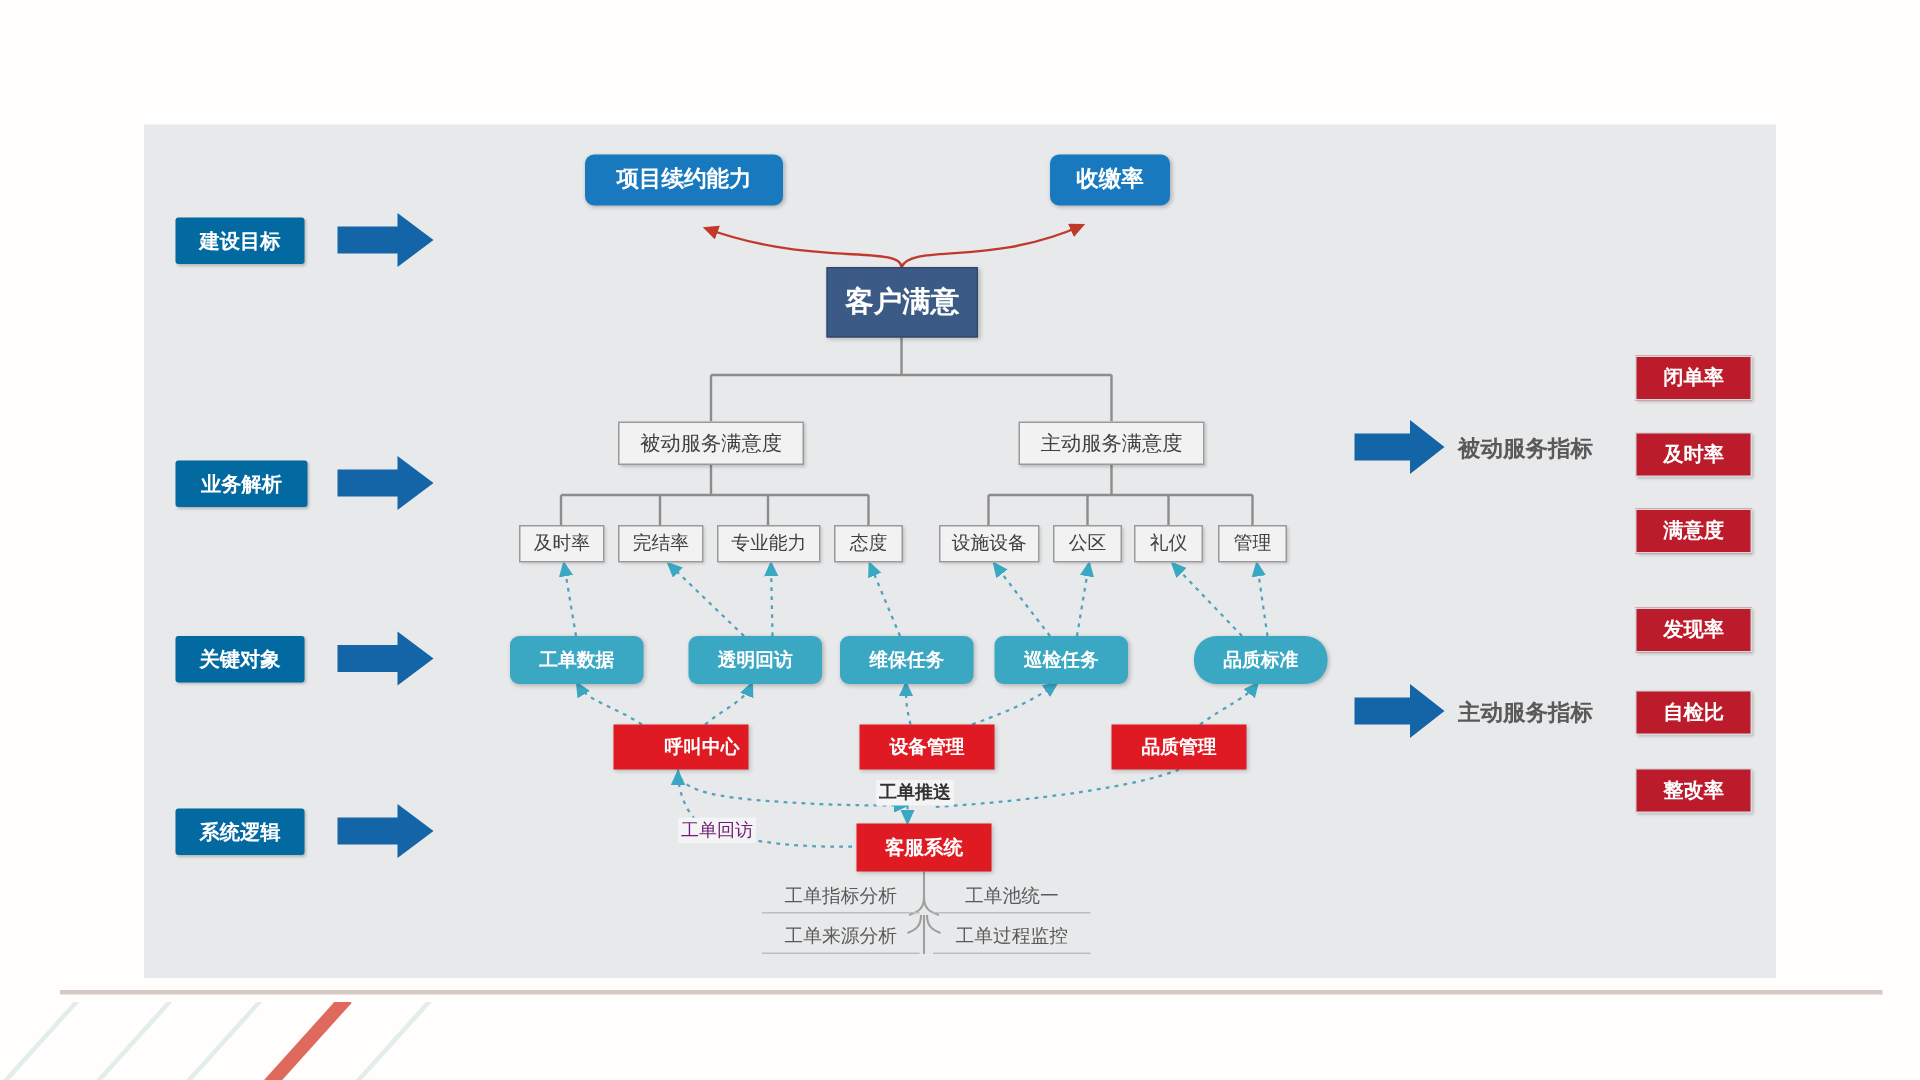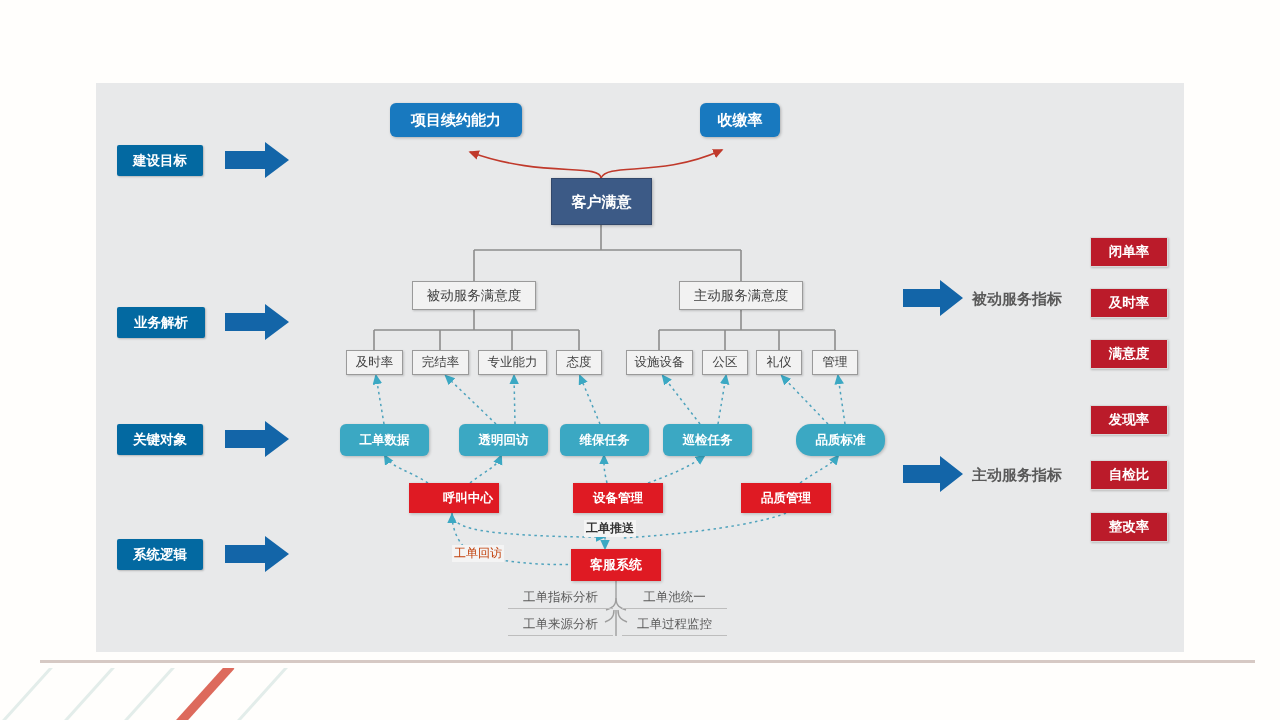--- a/index.html
+++ b/index.html
@@ -37,21 +37,21 @@
   
   .box{position:absolute;box-sizing:border-box;display:flex;align-items:center;
        justify-content:center;text-align:center;line-height:1.15;}
 
   .lvl-label{background:#0369a1;color:#FFFFFF;font-size:13.5px;font-weight:bold;
              border-radius:2px;box-shadow:1px 1px 2px rgba(0,0,0,.22);}
 
   .goal-box{background:#1879BF;color:#fff;font-size:15px;font-weight:bold;
             border-radius:6px;box-shadow:1px 1px 3px rgba(0,0,0,.25);}
 
-  .center-box{background:#3C5A86;color:#fff;font-size:15px;font-weight:bold;
+  .center-box{background:#3C5A86;color:#fff;font-size:19px;font-weight:bold;
               border:1px solid #32486B;box-shadow:1px 1px 3px rgba(0,0,0,.25);}
 
   .white-box{background:#F2F2F2;color:#404040;font-size:13.5px;
              border:1px solid #9A9A9A;box-shadow:1px 1px 2px rgba(0,0,0,.18);}
   .white-box.small{font-size:12.5px;}
 
   .teal-box{background:#3BA8C3;color:#fff;font-size:12.5px;font-weight:bold;
             border-radius:6px;box-shadow:1px 1px 3px rgba(0,0,0,.22);}
 
   .red-box{background:#DF1A23;color:#fff;font-size:12.5px;font-weight:bold;
@@ -62,21 +62,21 @@
 
   .side-title{position:absolute;color:#595959;font-size:15px;font-weight:bold;
               white-space:nowrap;}
 
   
   .sub-item{position:absolute;font-size:12.5px;color:#5A5A5A;text-align:center;
             border-bottom:1px solid #BDBDBD;box-sizing:border-box;
             display:flex;align-items:center;justify-content:center;}
 
   
-  .edge-label{position:absolute;font-size:12px;color:#c2410c;background:#F4F4F4;
+  .edge-label{position:absolute;font-size:12px;color:#701a75;background:#F4F4F4;
               padding:0 2px;white-space:nowrap;}
   .edge-label.bold{font-weight:bold;color:#333;}
 
   svg.layer{position:absolute;left:0;top:0;width:1280px;height:720px;
             pointer-events:none;}
 </style>
 </head>
 <body>
 
 <div class="slide">

